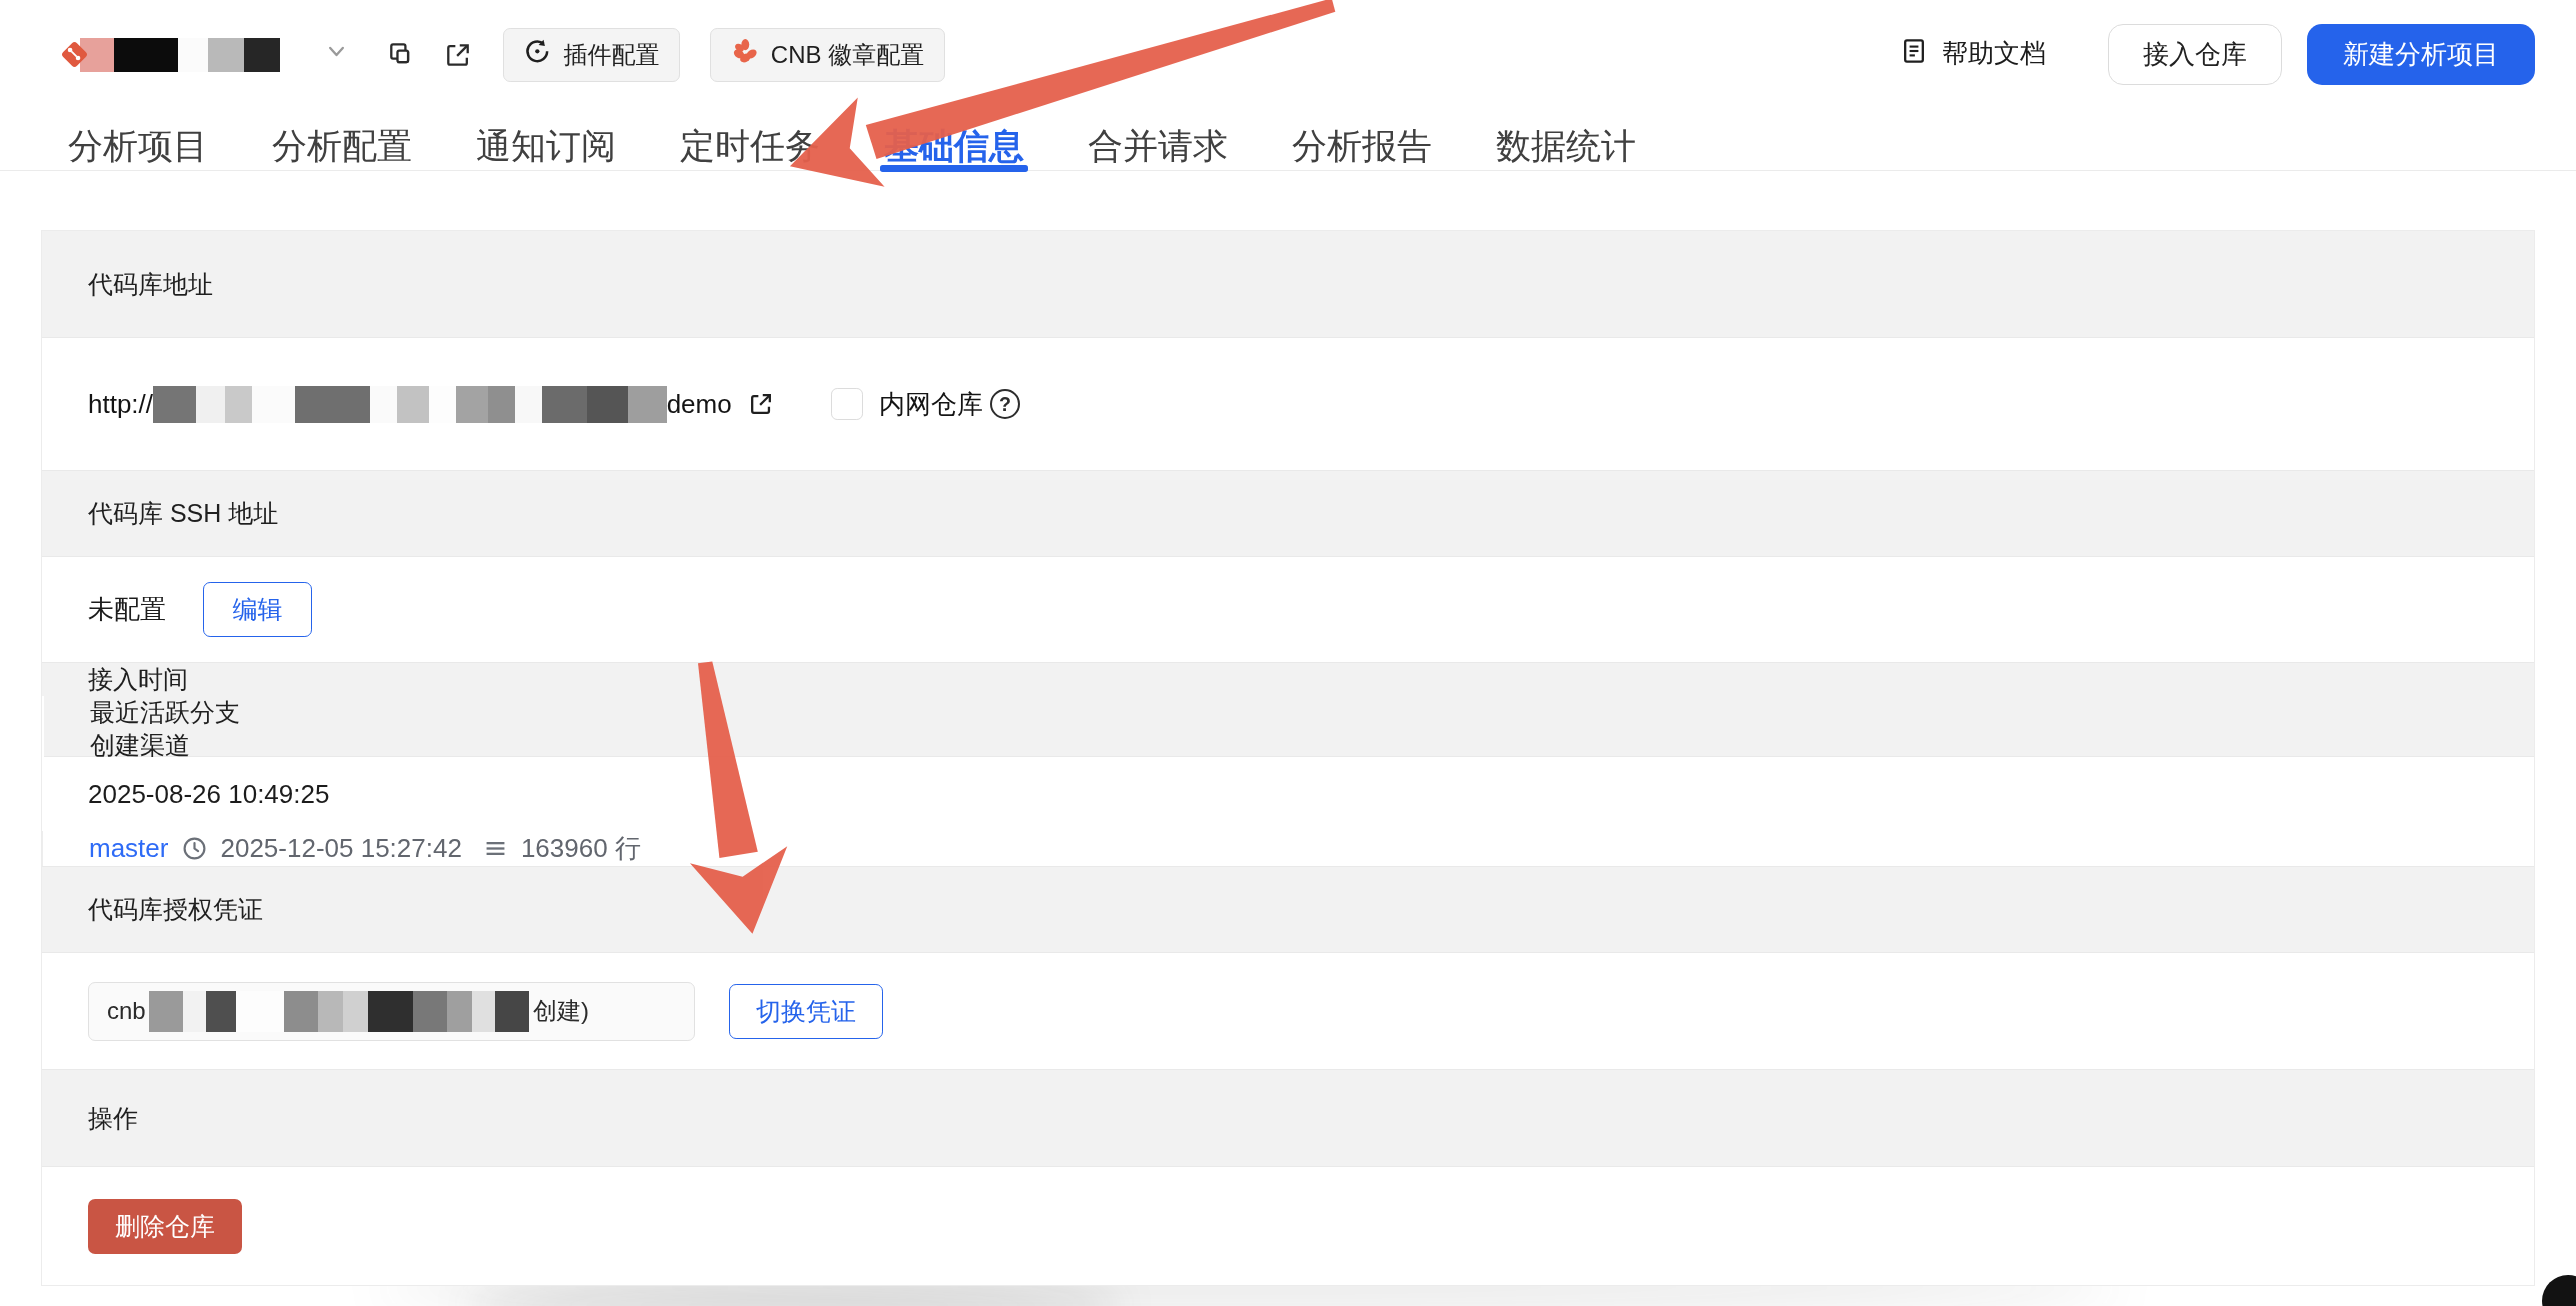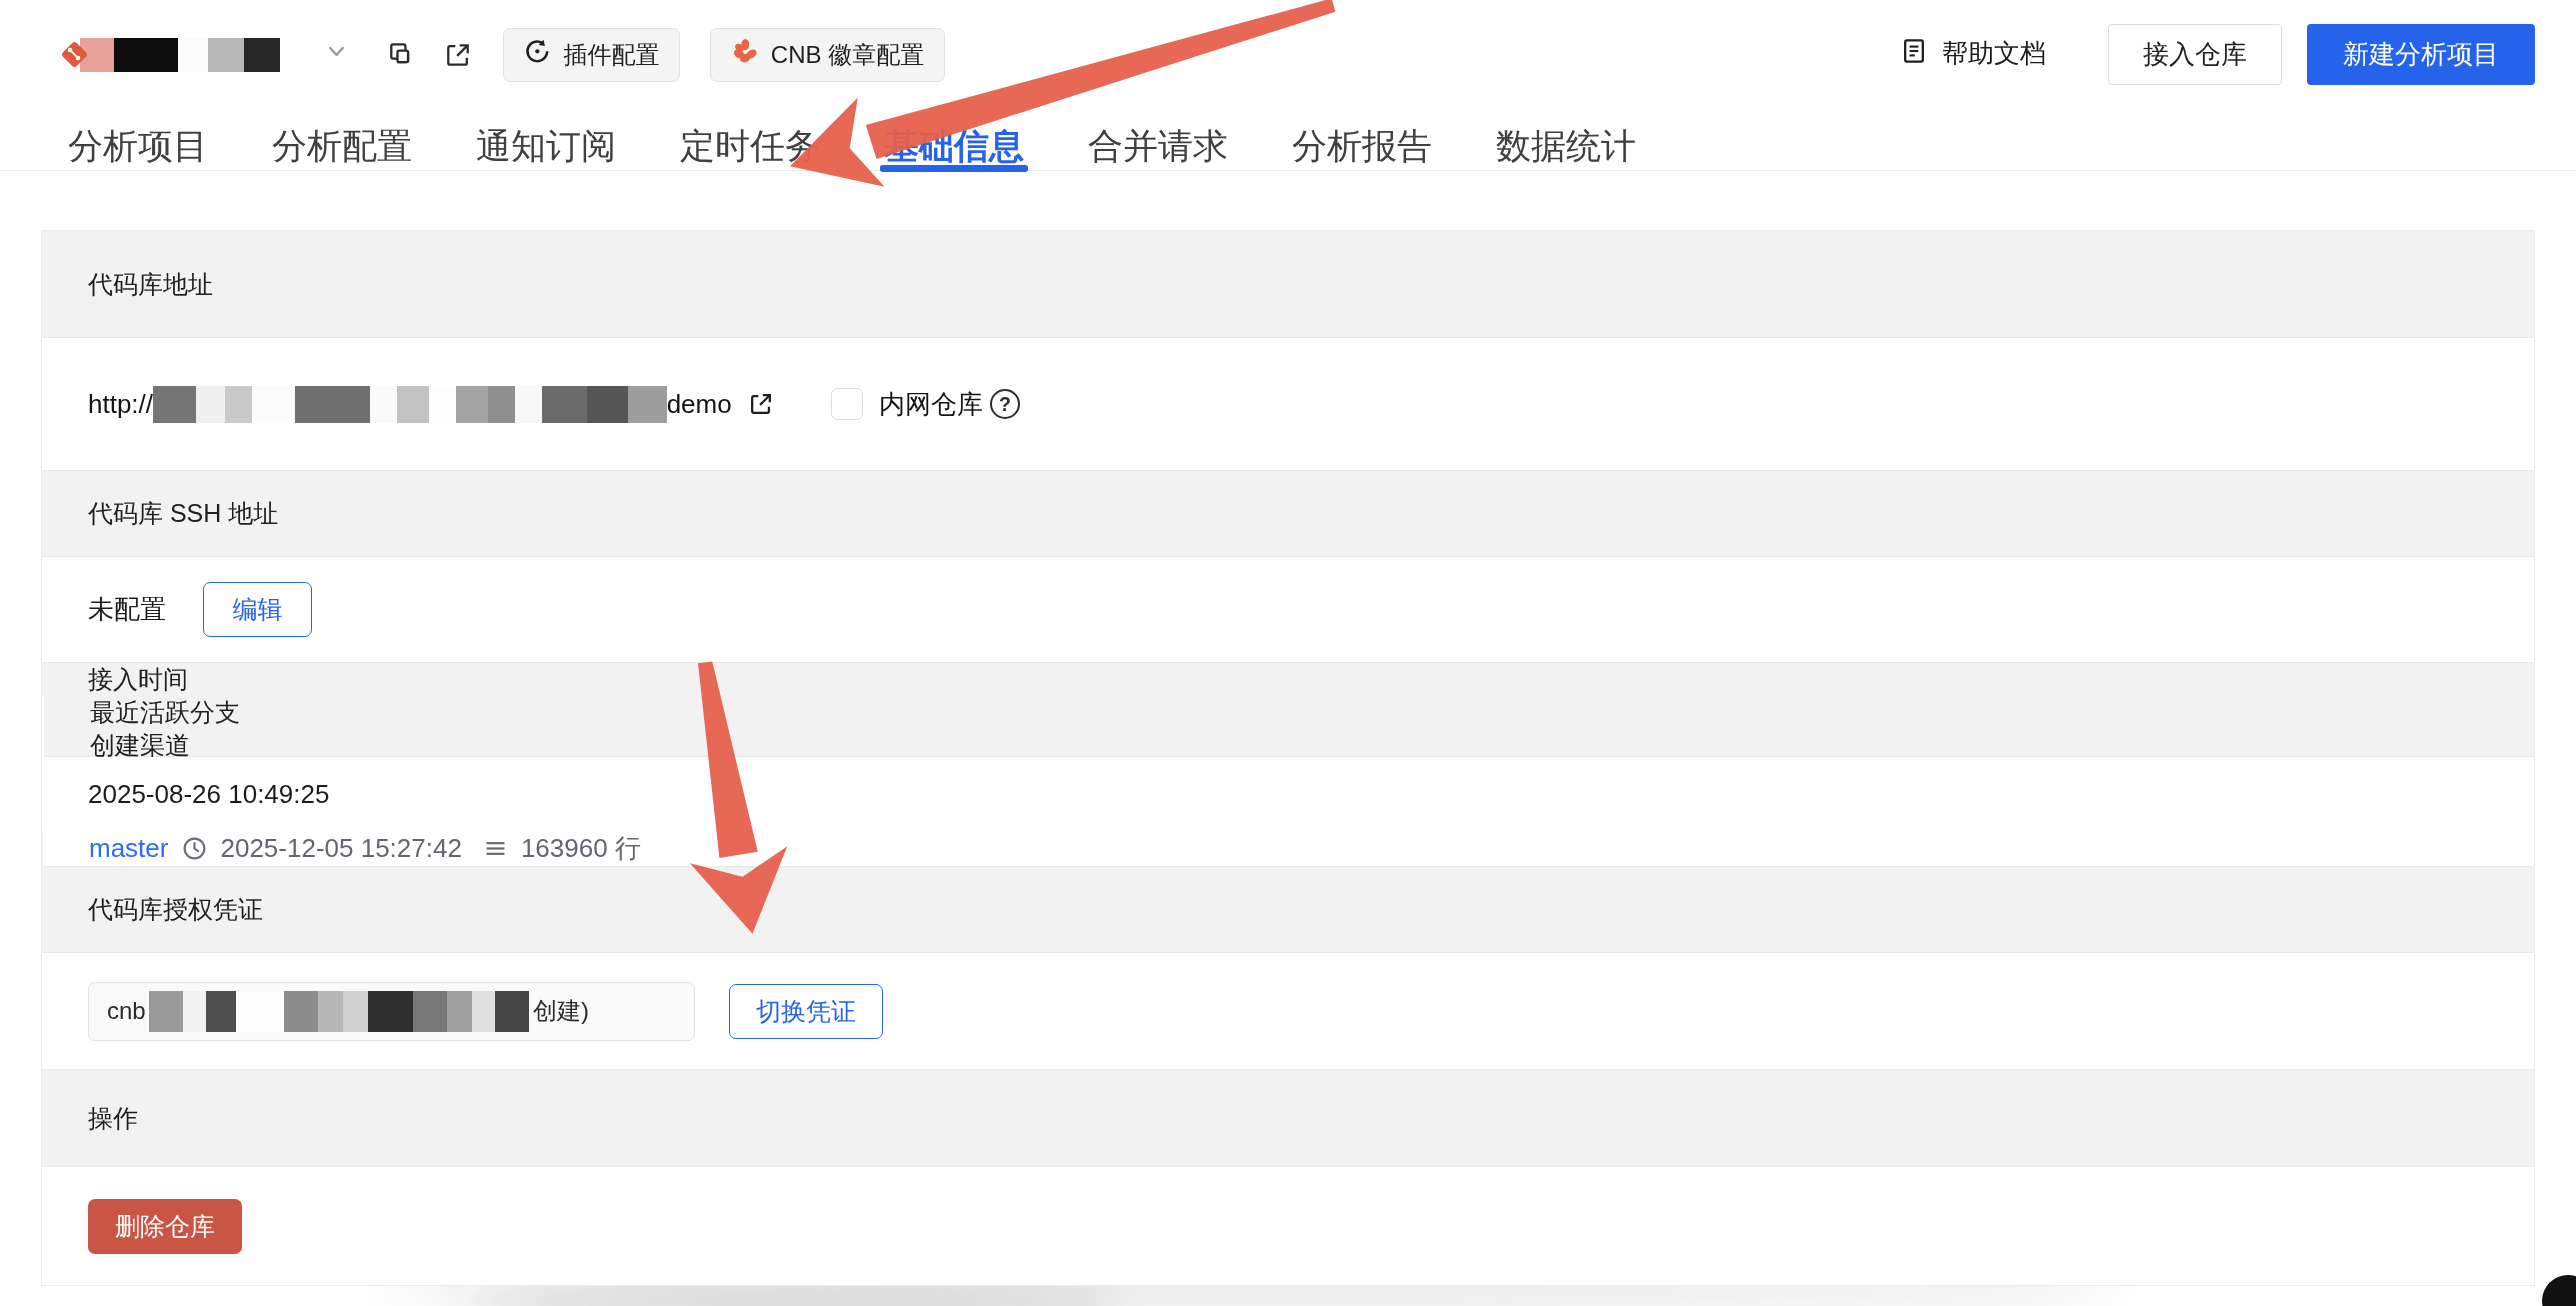--- a/index.html
+++ b/index.html
@@ -15,21 +15,21 @@
   .gitlogo{width:39px;height:39px;position:relative;flex:0 0 auto;}
   .redact-title{display:flex;align-items:center;height:34px;margin-left:-14.3px;}
   .rt{height:34px;}
   .chev{margin-left:43px;}
   .ic-btn{margin-left:36px;display:flex;align-items:center;}
   .pill{margin-left:30px;height:52px;padding:0 19.6px;border:0.9px solid #e0e0e0;background:#f4f4f4;
         border-radius:7.1px;display:flex;align-items:center;gap:11.6px;font-size:24px;color:#1f1f1f;}
   .tb-spacer{flex:1;}
   .tb-right{display:flex;align-items:center;}
   .help{display:flex;align-items:flex-start;gap:13px;font-size:26px;margin-right:62px;cursor:pointer;}
-  .btn{height:61px;border-radius:4px;display:flex;align-items:center;justify-content:center;
+  .btn{height:61px;border-radius:15px;display:flex;align-items:center;justify-content:center;
        font-size:26px;box-sizing:border-box;cursor:pointer;}
   .btn-outline{border:0.9px solid #dcdcdc;background:#fff;padding:0 34px;color:#222;}
   .btn-primary{background:#2563EB;color:#fff;padding:0 36px;margin-left:25px;}
   
   .tabbar{height:62px;border-bottom:1.8px solid #ebebeb;display:flex;align-items:stretch;
           gap:64px;padding-left:68px;box-sizing:border-box;}
   .tab{font-size:35px;color:#404040;display:flex;align-items:flex-end;position:relative;cursor:pointer;}
   .tab.active{color:#2563EB;font-weight:bold;}
   .tab.active::after{content:'';position:absolute;left:-3.6px;right:-3.6px;bottom:-1.8px;height:7.1px;
           background:#2563EB;border-radius:2.7px;}

